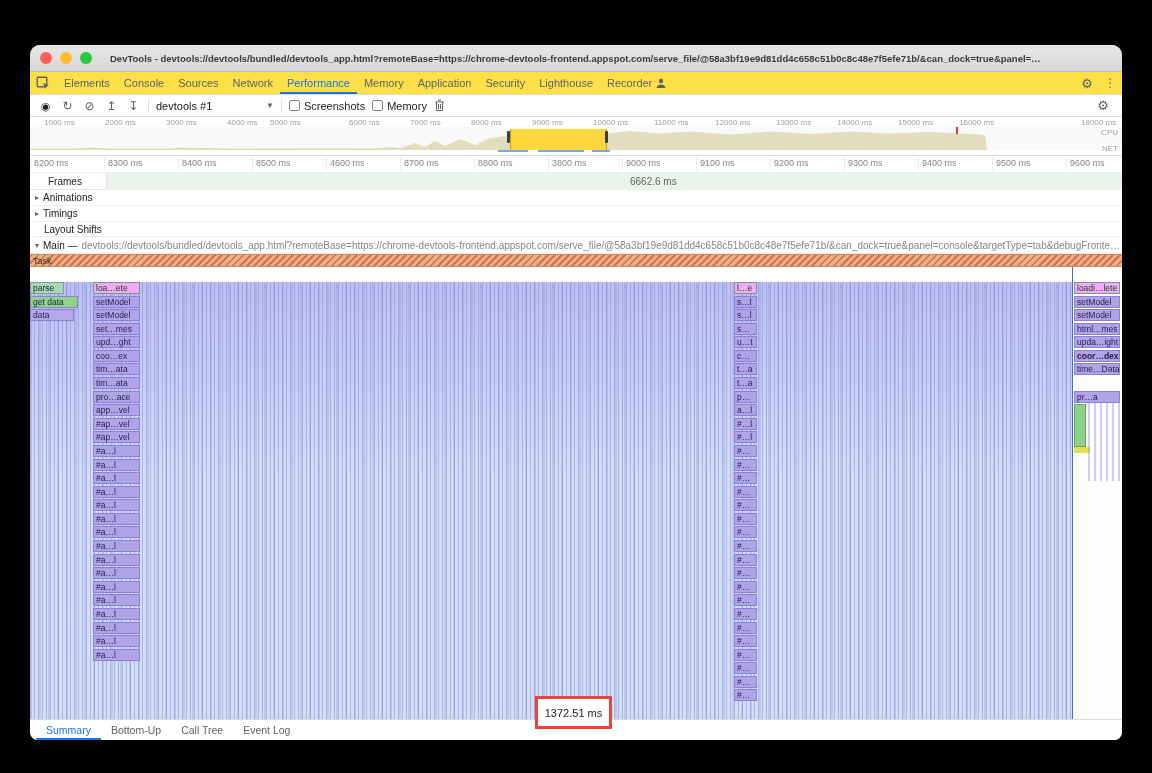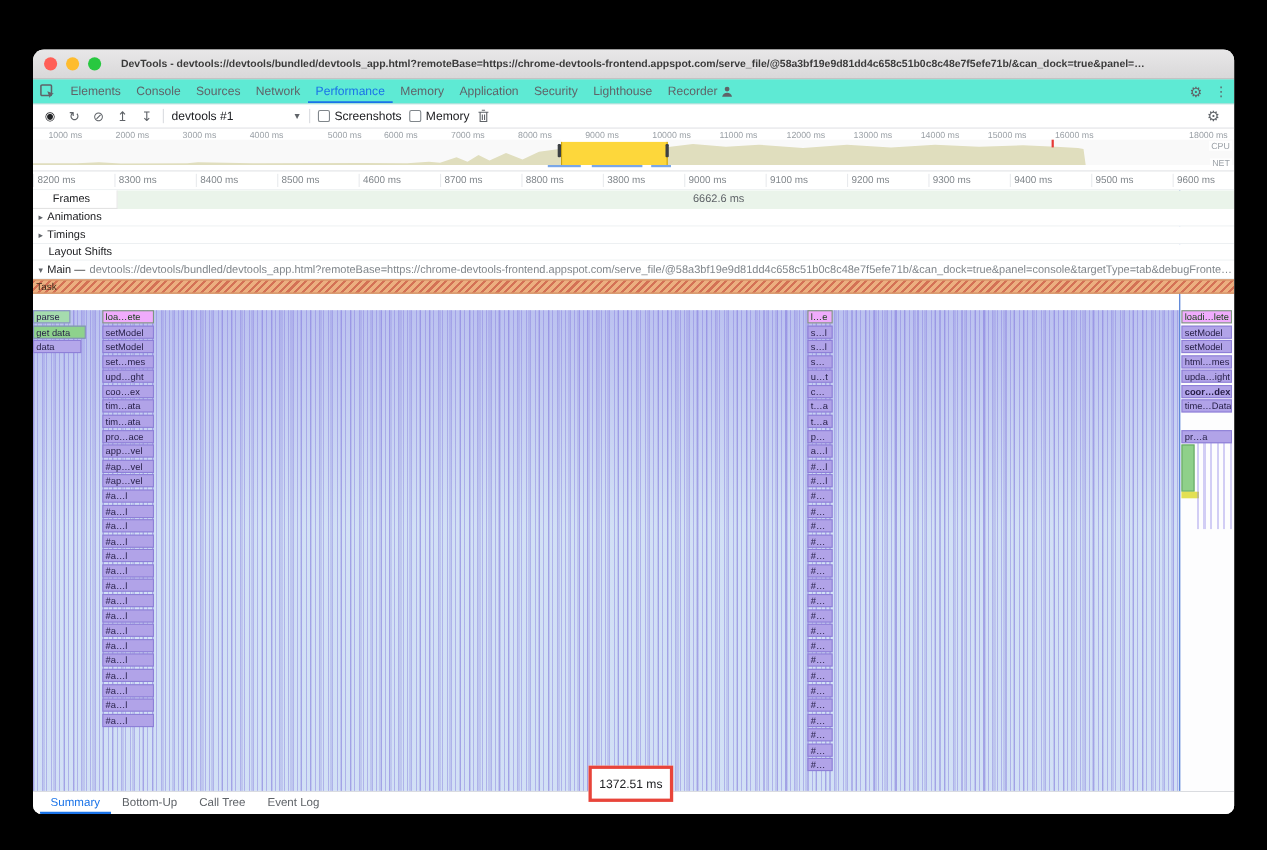--- a/index.html
+++ b/index.html
@@ -4,21 +4,21 @@
 <style>
   html,body{margin:0;padding:0;background:#000;width:1152px;height:773px;overflow:hidden;font-family:"Liberation Sans",sans-serif;}
   .window{position:absolute;left:30px;top:45px;width:1092px;height:695px;background:#fff;border-radius:10px 10px 8px 8px;overflow:hidden;box-shadow:0 12px 40px rgba(0,0,0,.65);display:flex;flex-direction:column;}
   
   .titlebar{flex:0 0 26px;background:linear-gradient(#e8e7e8,#d9d8d9);border-bottom:1px solid #bdbcbd;position:relative;display:flex;align-items:center;}
   .traffic{display:flex;gap:8px;padding-left:10px;z-index:2;}
   .light{width:12px;height:12px;border-radius:50%;}
   .light.red{background:#ff5f57;}.light.yellow{background:#febc2e;}.light.green{background:#28c840;}
   .title-text{position:absolute;left:80px;right:80px;text-align:center;font-size:9.5px;font-weight:bold;color:#3a3a3a;white-space:nowrap;overflow:hidden;text-overflow:ellipsis;}
   
-  .devtools-tabs{flex:0 0 22px;background:#5eead4;border-bottom:1px solid #dadce0;display:flex;align-items:stretch;font-size:11px;color:#5f6368;}
+  .devtools-tabs{flex:0 0 22px;background:#fde047;border-bottom:1px solid #dadce0;display:flex;align-items:stretch;font-size:11px;color:#5f6368;}
   .inspect-wrap{display:flex;align-items:center;padding:0 6px;}
   .tabs-host{display:flex;align-items:stretch;}
   .tab{padding:0 7px;display:flex;align-items:center;white-space:nowrap;}
   .tab.active{color:#1a73e8;box-shadow:inset 0 -2px 0 #1a73e8;}
   .rec-icon-wrap{display:flex;align-items:center;padding-right:6px;margin-left:-4px;}
   .spacer{flex:1;}
   .gear{font-size:13px;display:flex;align-items:center;padding:0 5px;color:#5f6368;}
   .kebab{font-size:12px;display:flex;align-items:center;padding:0 6px;color:#5f6368;}
   
   .perf-toolbar{flex:0 0 21px;background:#fff;border-bottom:1px solid #dadce0;display:flex;align-items:center;gap:7px;padding:0 8px;font-size:11px;color:#5f6368;}
@@ -182,21 +182,21 @@
     <span class="gear">⚙</span>
   </div>
 
   <div class="overview">
     <div class="ov-labels" id="ov-labels">
 
     <span class="ov-label" style="left: 14px;">1000 ms</span>
         <span class="ov-label" style="left: 75px;">2000 ms</span>
         <span class="ov-label" style="left: 136px;">3000 ms</span>
         <span class="ov-label" style="left: 197px;">4000 ms</span>
-        <span class="ov-label" style="left: 268px;">5000 ms</span>
+        <span class="ov-label" style="left: 240px;">5000 ms</span>
         <span class="ov-label" style="left: 319px;">6000 ms</span>
         <span class="ov-label" style="left: 380px;">7000 ms</span>
         <span class="ov-label" style="left: 441px;">8000 ms</span>
         <span class="ov-label" style="left: 502px;">9000 ms</span>
         <span class="ov-label" style="left: 563px;">10000 ms</span>
         <span class="ov-label" style="left: 624px;">11000 ms</span>
         <span class="ov-label" style="left: 685px;">12000 ms</span>
         <span class="ov-label" style="left: 746px;">13000 ms</span>
         <span class="ov-label" style="left: 807px;">14000 ms</span>
         <span class="ov-label" style="left: 868px;">15000 ms</span>

